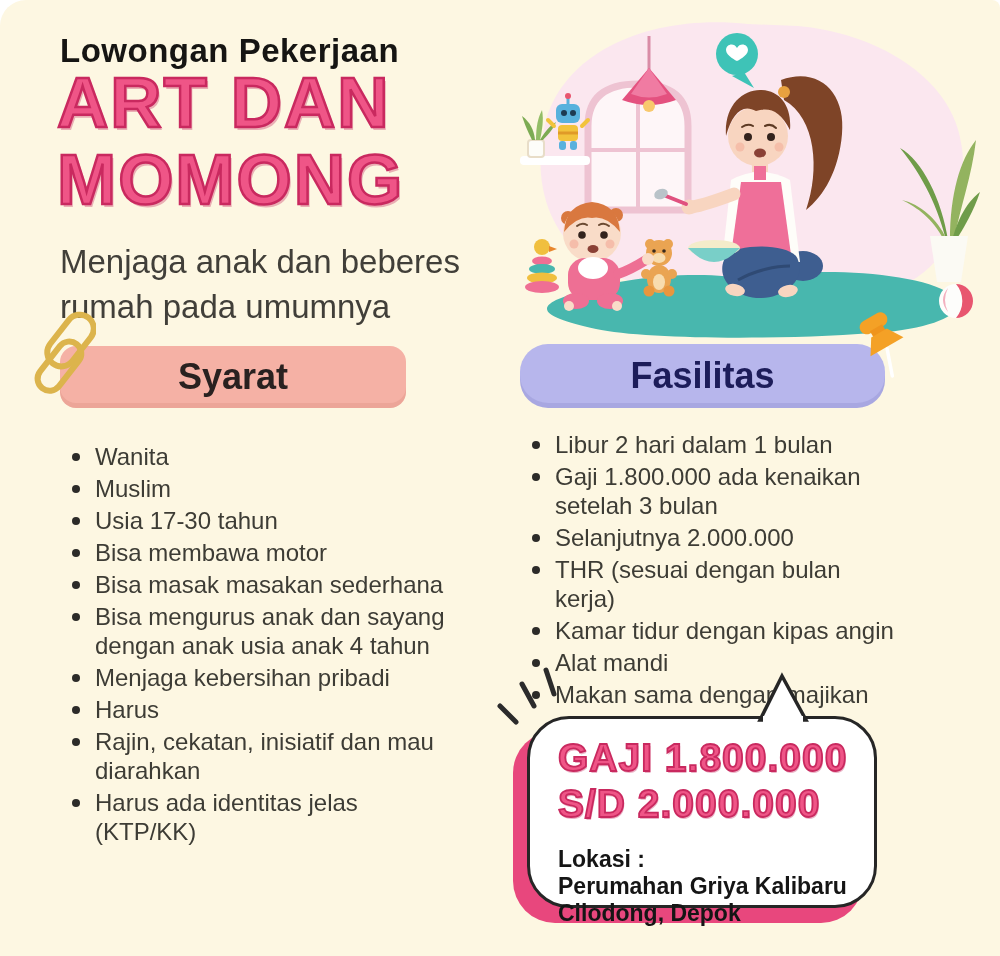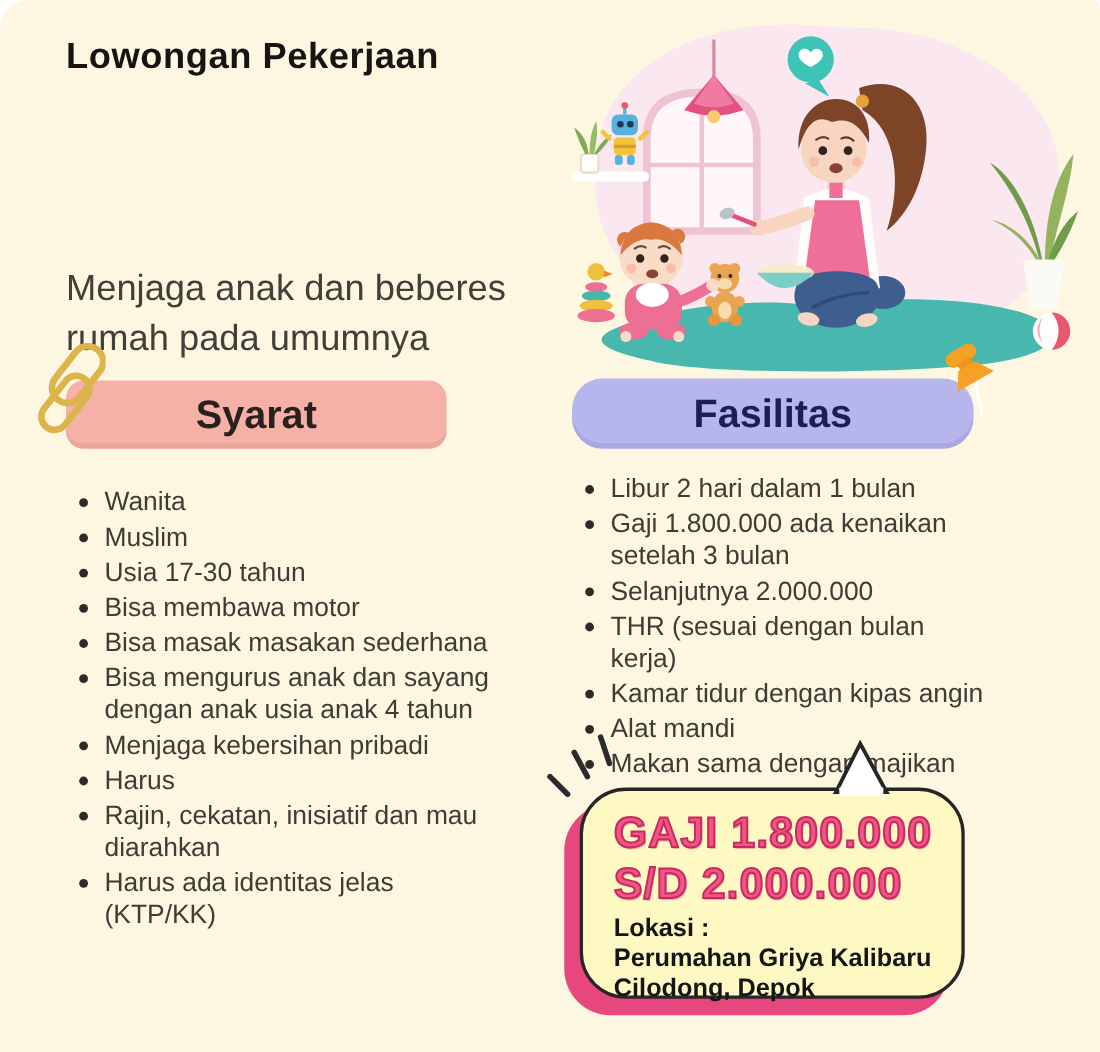--- a/index.html
+++ b/index.html
@@ -60,39 +60,43 @@
     flex:none;width:8px;height:8px;border-radius:50%;background:#2c2b28;
     margin-top:11px;margin-left:12px;
   }
   
   .paperclip{position:absolute;left:28px;top:306px;width:68px;height:104px;z-index:3;}
   .pushpin{position:absolute;left:845px;top:303px;width:82px;height:88px;z-index:3;}
   .emphasis{position:absolute;left:494px;top:666px;width:74px;height:78px;}
   
   .salary-bubble{
     position:absolute;left:527px;top:716px;width:350px;height:192px;
-    background:#fef9c3;border:3.5px solid #262626;border-radius:42px;
+    background:#ffffff;border:3.5px solid #262626;border-radius:42px;
     box-shadow:-14px 15px 0 var(--shadow-pink);
     padding:16px 26px 12px 28px;z-index:1;
   }
   .bubble-tail{position:absolute;left:756px;top:672px;width:54px;height:52px;z-index:2;}
   .salary-line{
     font-size:39px;font-weight:bold;letter-spacing:1px;line-height:1.17;
     color:var(--pink);-webkit-text-stroke:1.8px var(--pink-outline);
     text-shadow:1px 2px 0 rgba(198,40,94,.35);white-space:nowrap;
   }
-  .lokasi{margin-top:4px;font-size:23px;font-weight:bold;color:#151515;line-height:27px;}
+  .lokasi{margin-top:20px;font-size:23px;font-weight:bold;color:#151515;line-height:27px;}
 </style>
 </head>
 <body>
 
 <div class="poster">
 
   <div class="kicker">Lowongan Pekerjaan</div>
 
+  <h1 class="title">
+    <span>ART DAN</span>
+    <span>MOMONG</span>
+  </h1>
 
   <p class="subtitle">
     <span>Menjaga anak dan beberes</span>
     <span>rumah pada umumnya</span>
   </p>
 
   <svg class="illustration" viewBox="0 0 484 332" aria-hidden="true">
     <path d="M250,16 C160,6 70,38 48,112 C30,182 56,248 128,272 C200,296 310,304 385,284 C448,268 472,212 464,140 C456,66 372,24 300,18 Z" fill="#fbe7ef"></path>
 
     <g>

